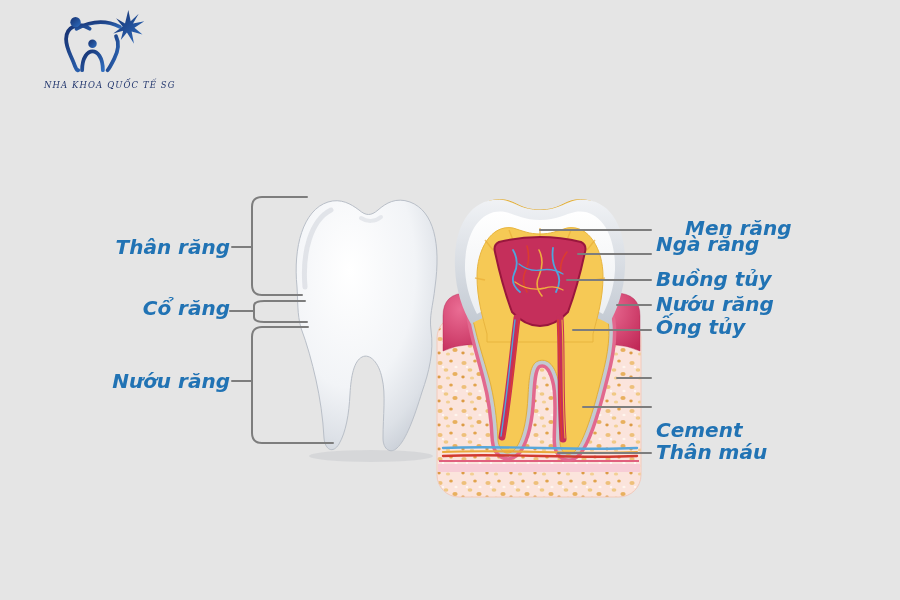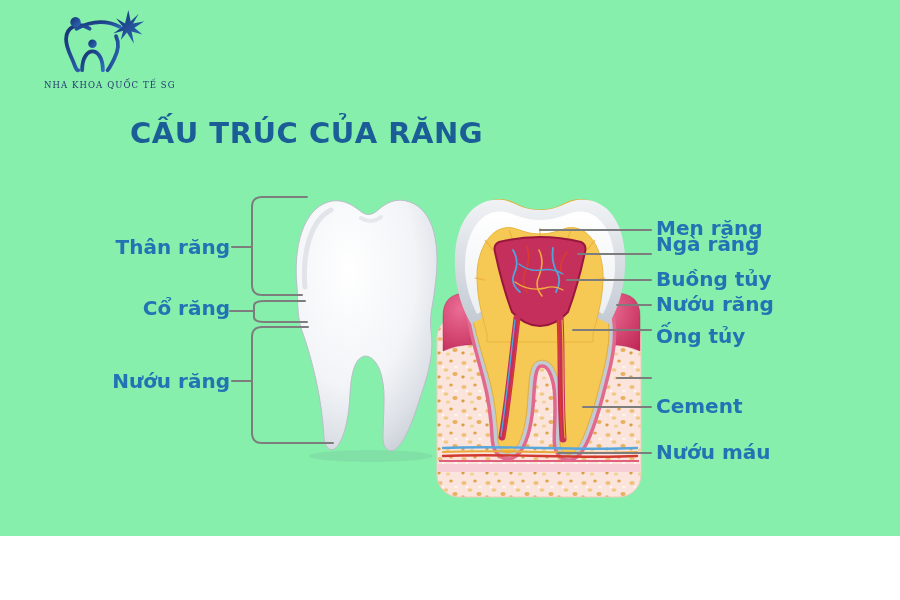--- a/index.html
+++ b/index.html
@@ -1,19 +1,19 @@
 <!DOCTYPE html>
 <html><head>
 <meta charset="utf-8">
 <style>
   * { margin:0; padding:0; box-sizing:border-box; }
   html,body { background:#fff; }
   .canvas {
-    position:relative; width:900px; height:536px; background:#86efac;
-    overflow:hidden; font-family:"DejaVu Sans","Liberation Sans",sans-serif;
+    position:relative; width:900px; height:600px; background:#e5e5e5;
+    overflow:hidden; font-family:"DejaVu Sans","Liberation Sans",sans-serif;font-style:italic;
   }
   .logo { position:absolute; left:40px; top:8px; width:140px; }
   .logo-text {
     margin-top:2px; padding-left:4px;
     font-family:"DejaVu Serif","Liberation Serif",serif;
     font-size:8.5px; letter-spacing:1.1px; color:#23376e; white-space:nowrap;
   }
   .page-title {
     position:absolute; left:130px; top:116px;
     font-size:29px; font-weight:bold; color:#1b5e97; letter-spacing:0.5px;
@@ -47,21 +47,20 @@
         <path d="M44,66 C44,52 50,46 55,46 C60,46 66,52 66,66"></path>
         <path d="M38,22 C55,13 70,13 84,20"></path>
       </g>
       <circle cx="37" cy="15" r="5.5" fill="url(#lg)"></circle>
       <circle cx="55" cy="38" r="4.5" fill="url(#lg)"></circle>
       <path fill="url(#lg)" d="M93,2 L95.5,14 L104,6 L98,16.5 L110,14 L99.5,21 L108,28 L96.5,25 L99,38 L91.5,26 L85,34 L87.5,24 L77,27 L87,19.5 L80,11 L89.5,16.5 Z"></path>
     </svg>
     <div class="logo-text">NHA KHOA QUỐC TẾ SG</div>
   </div>
 
-  <div class="page-title">CẤU TRÚC CỦA RĂNG</div>
 
   <svg class="art" style="left:283px; top:192px;" width="165" height="275" viewBox="0 0 165 275">
     <defs>
       <radialGradient id="toothG" cx="38%" cy="28%" r="85%">
         <stop offset="0" stop-color="#ffffff"></stop>
         <stop offset="0.55" stop-color="#f2f4f7"></stop>
         <stop offset="0.8" stop-color="#dde1e7"></stop>
         <stop offset="1" stop-color="#c2c8d1"></stop>
       </radialGradient>
     </defs>
@@ -206,21 +205,21 @@
       <line x1="617" y1="378" x2="651" y2="378"></line>
       <line x1="583" y1="407" x2="651" y2="407"></line>
       <line x1="558" y1="453" x2="651" y2="453"></line>
     </g>
   </svg>
 
   <div class="lbl left" style="top:247px;">Thân răng</div>
   <div class="lbl left" style="top:308px;">Cổ răng</div>
   <div class="lbl left" style="top:381px;">Nướu răng</div>
 
-  <div class="lbl right" style="top:228px;">Men răng</div>
+  <div class="lbl right" style="top:228px;margin-left:29px;">Men răng</div>
   <div class="lbl right" style="top:244px;">Ngà răng</div>
   <div class="lbl right" style="top:304px;">Nướu răng</div>
   <div class="lbl right" style="top:279px;">Buồng tủy</div>
-  <div class="lbl right" style="top:336px;">Ống tủy</div>
-  <div class="lbl right" style="top:406px;">Cement</div>
-  <div class="lbl right" style="top:452px;">Nướu máu</div>
+  <div class="lbl right" style="top:327px;">Ống tủy</div>
+  <div class="lbl right" style="top:430px;">Cement</div>
+  <div class="lbl right" style="top:452px;">Thân máu</div>
 
 </div>
 
 </body></html>

